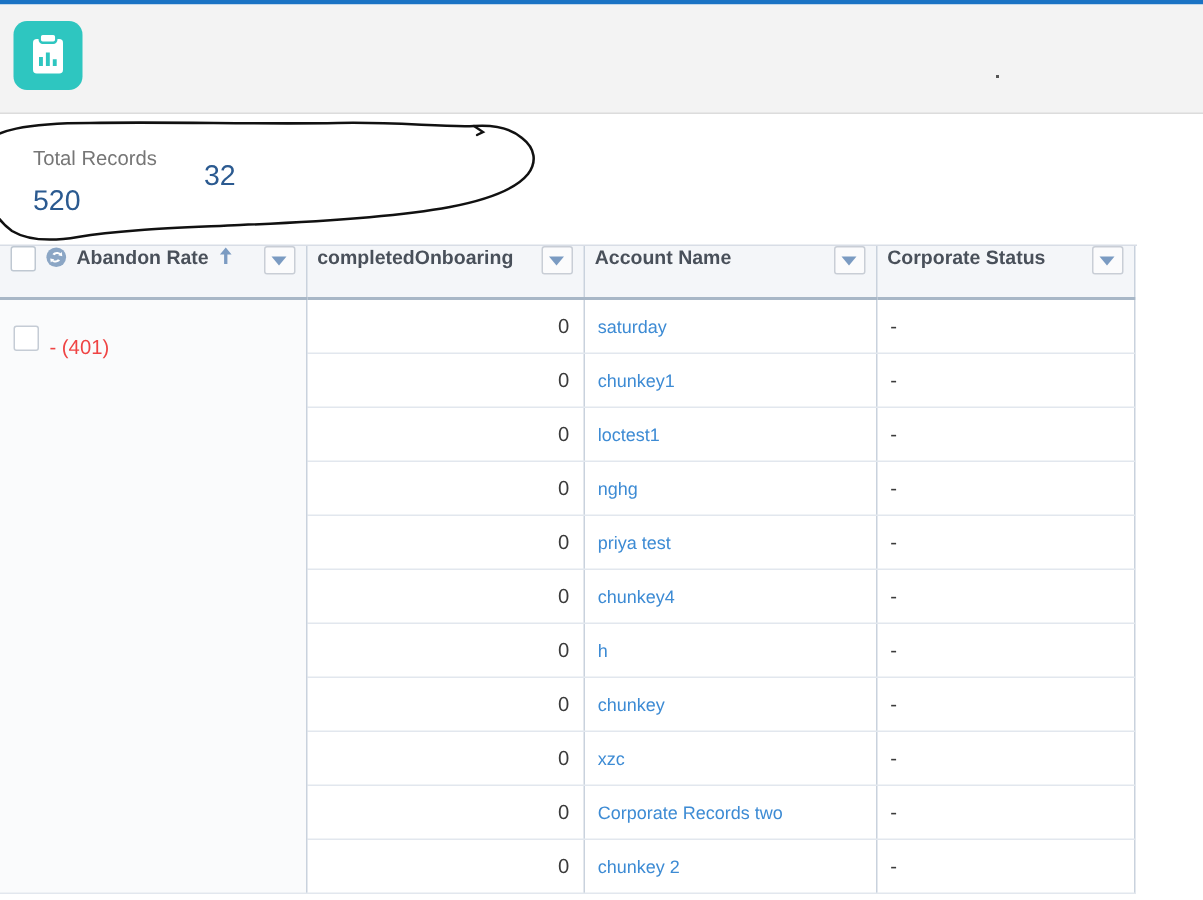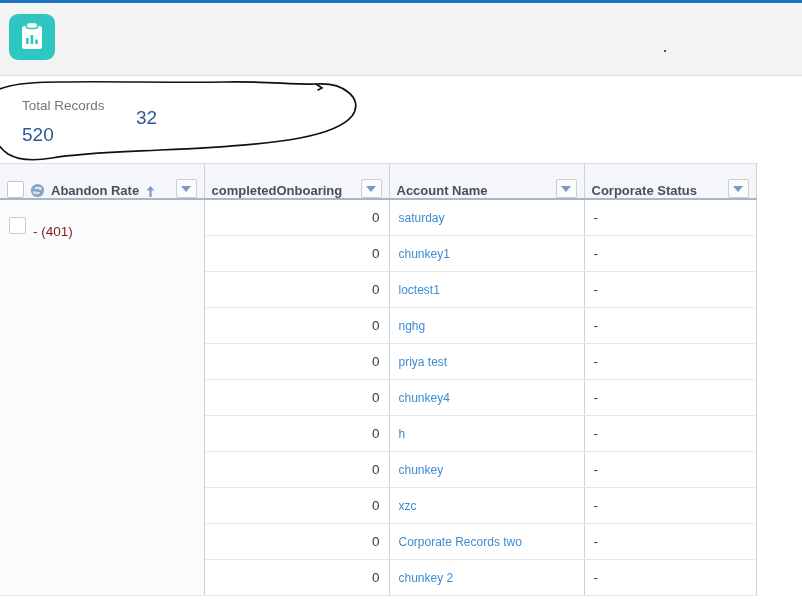--- a/index.html
+++ b/index.html
@@ -140,21 +140,21 @@
     border-right: 1px solid #c9d2dd;
     font-size: 13px;
     font-weight: bold;
     color: #49505a;
     text-align: left;
     padding: 0 7px;
     white-space: nowrap;
   }
   .th-inner {
     display: flex;
-    align-items: flex-end;
+    align-items: flex-start;
     gap: 6px;
     height: 100%;
   }
   .th-label { flex: 0 0 auto; }
   .th-spacer { flex: 1 1 auto; }
   .hdr-checkbox {
     width: 15px; height: 15px;
     border: 1px solid #bfc8d2;
     border-radius: 2px;
     background: #fff;
@@ -201,21 +201,21 @@
   }
   .row-checkbox {
     width: 15px; height: 15px;
     border: 1px solid #c5ccd5;
     border-radius: 2px;
     background: #fff;
     flex: 0 0 auto;
   }
   .group-label {
     font-size: 13.5px;
-    color: #7f1d1d;
+    color: #ef4444;
     white-space: nowrap;
     margin-top: 13px;
   }
   td.col-num { text-align: right; color: #3b3b3b; }
   td.col-name a {
     color: #3d8bd4;
     text-decoration: none;
     font-size: 12px;
   }
   td.col-status { color: #2d3a47; }

